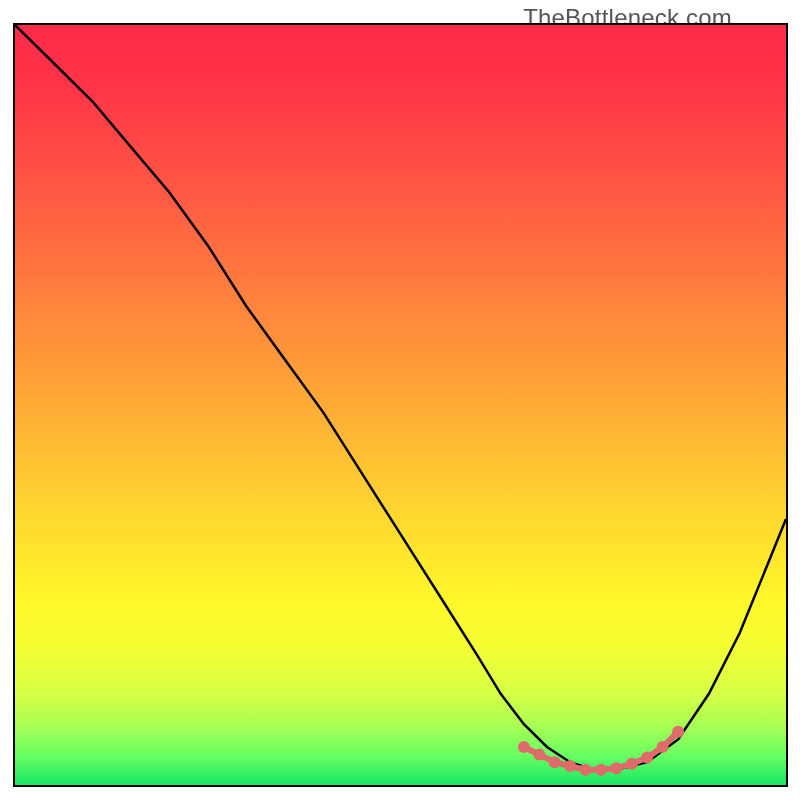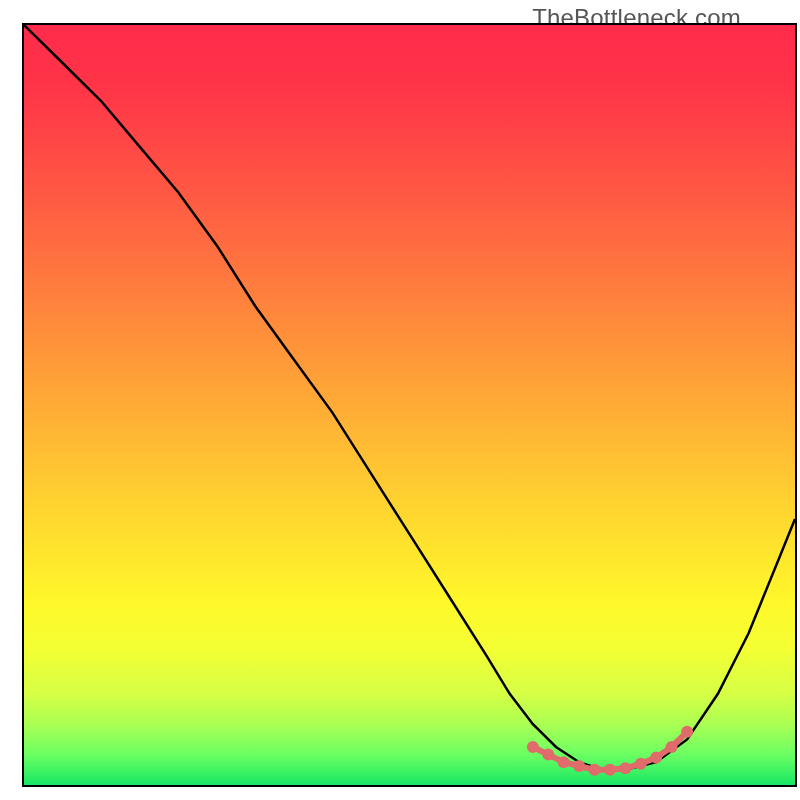--- a/index.html
+++ b/index.html
@@ -8,21 +8,20 @@
     width: 800px;
     height: 800px;
     background: #ffffff;
     font-family: Arial, Helvetica, sans-serif;
     overflow: hidden;
   }
   .wrap {
     position: relative;
     width: 740px;
     height: 800px;
-    margin-left: 9px;
   }
   .watermark {
     position: absolute;
     top: 4px;
     right: 8px;
     color: #555;
     font-size: 24px;
     font-weight: 500;
     letter-spacing: 0.2px;
   }

